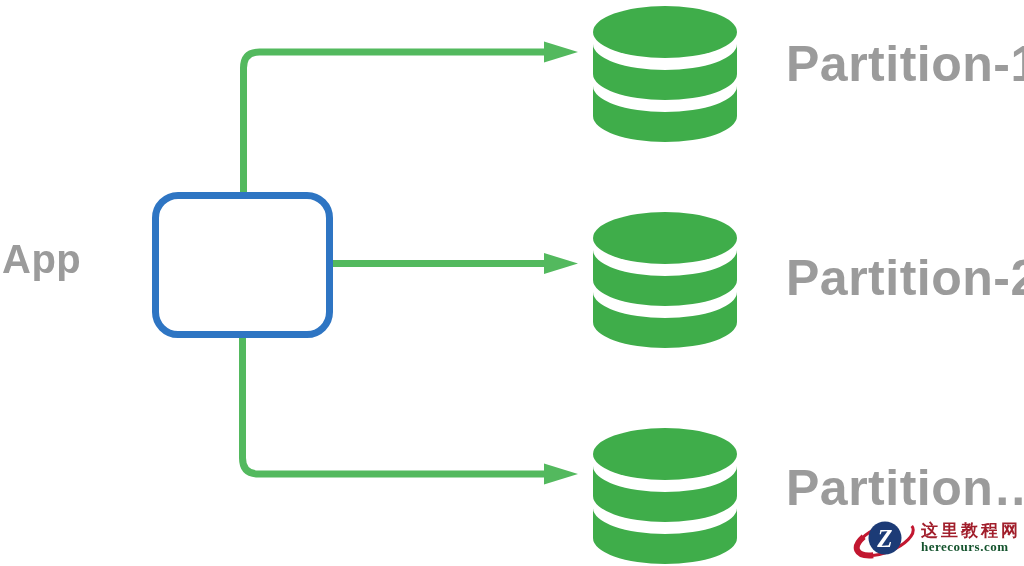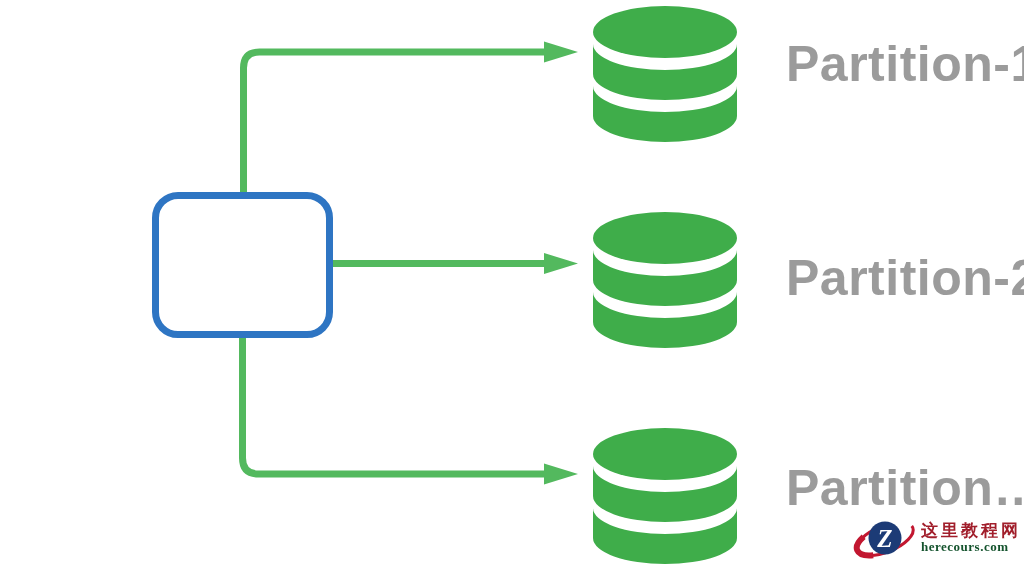--- a/index.html
+++ b/index.html
@@ -54,20 +54,21 @@
     <defs>
       <g id="dbsym" fill="#3fad4a">
         <ellipse cx="72" cy="26" rx="72" ry="26"></ellipse>
         <path d="M0,38 A72 26 0 0 0 144,38 L144,68 A72 26 0 0 1 0,68 Z"></path>
         <path d="M0,80 A72 26 0 0 0 144,80 L144,110 A72 26 0 0 1 0,110 Z"></path>
       </g>
     </defs>
   </svg>
 
   <div class="app-box"></div>
+  <div class="diagram-label app-label">App</div>
 
   <svg class="db db1" viewBox="0 0 144 136">
       <use href="#dbsym"></use>
     </svg>
   <svg class="db db2" viewBox="0 0 144 136">
       <use href="#dbsym"></use>
     </svg>
   <svg class="db db3" viewBox="0 0 144 136">
       <use href="#dbsym"></use>
     </svg>

